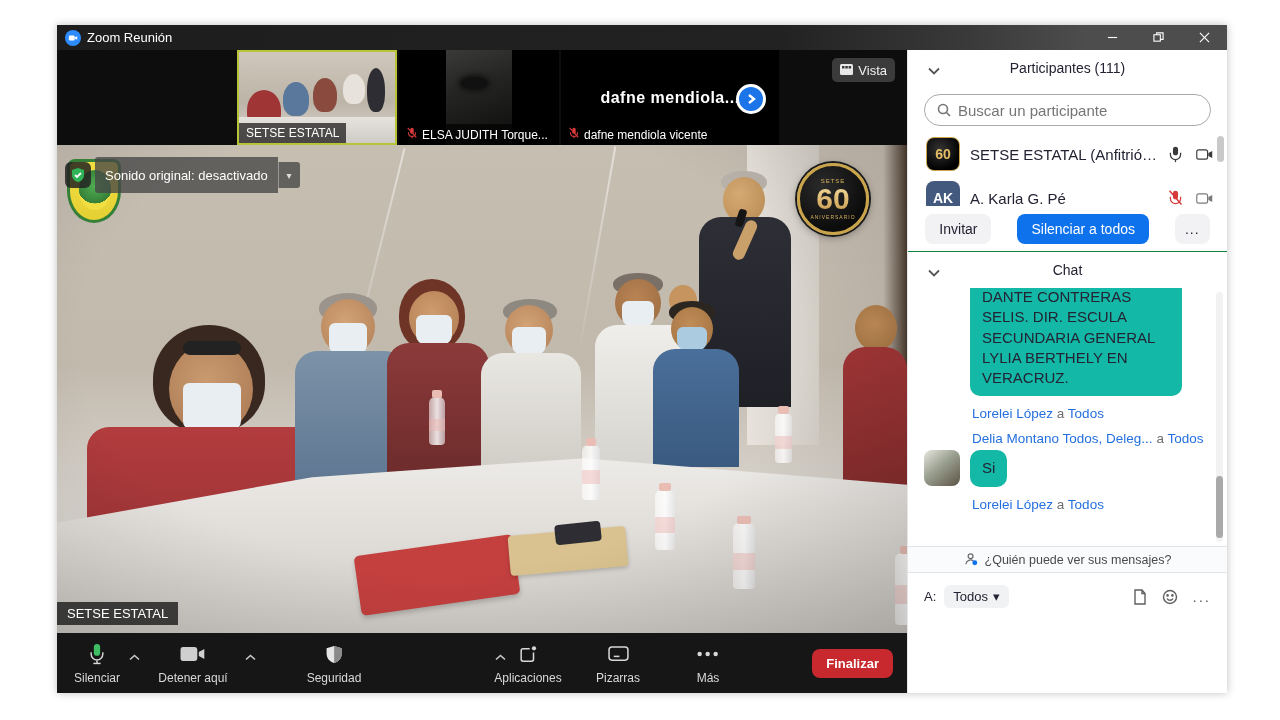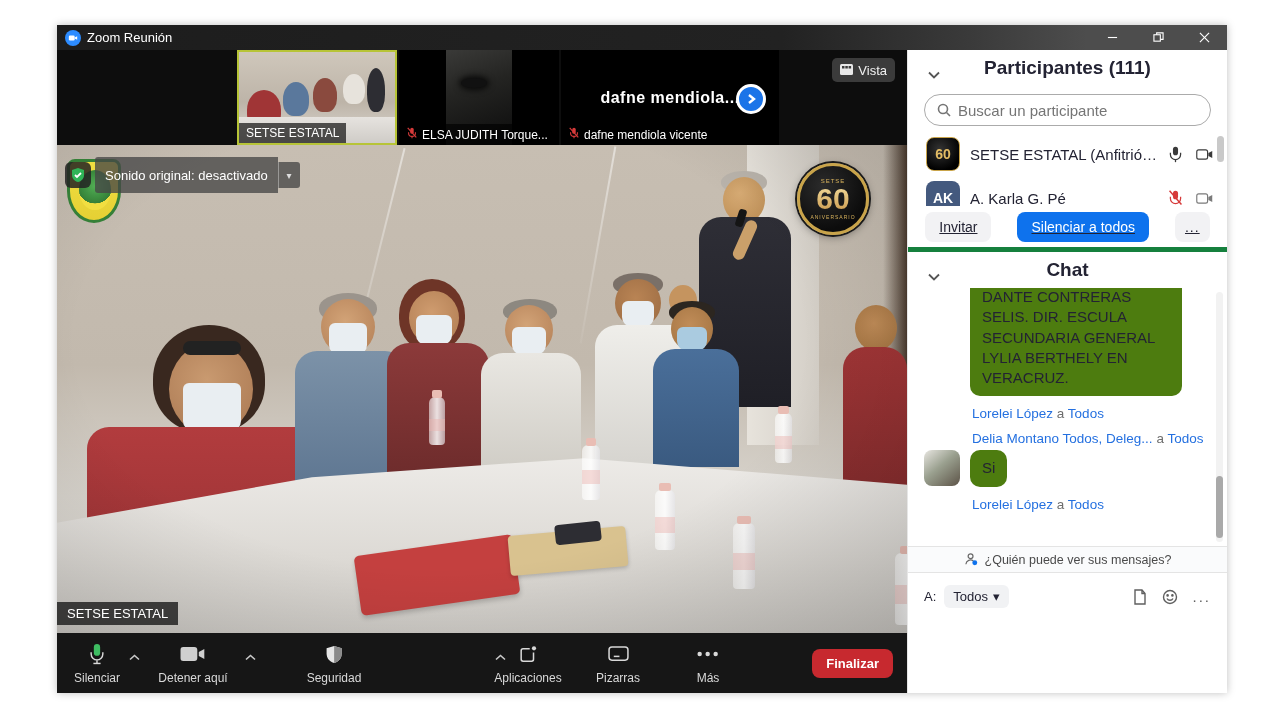--- a/index.html
+++ b/index.html
@@ -91,55 +91,55 @@
   .tb-green { color:#3fb950; }
   .tb-caret { position:absolute; top:14px; color:#bbb; }
   .tb-caret svg { width:11px; height:7px; stroke:#c9c9c9; stroke-width:1.6; fill:none; }
   .end-btn { position:absolute; right:14px; top:16px; background:#c7292f; color:#fff; font-size:13px; font-weight:bold;
     padding:7px 14px; border-radius:8px; border:none; }
   .share-icon { width:26px; height:24px; background:#2dbd5c; border-radius:6px; display:flex; align-items:center; justify-content:center; }
   .share-icon svg { width:12px; height:12px; stroke:#fff; stroke-width:2.4; fill:none; }
 
   
   .panel { position:absolute; right:0; top:25px; width:320px; height:643px; background:#fff; color:#232333; border-left:1px solid #e6e6e6; }
-  .sec-header { position:relative; height:36px; display:flex; align-items:center; justify-content:center; font-weight:bold; font-size:19px; }
+  .sec-header { position:relative; height:36px; display:flex; align-items:center; justify-content:center; font-weight:normal; font-size:14px; }
   .sec-header .chev { position:absolute; left:20px; top:12px; }
   .chev svg { width:12px; height:8px; stroke:#555; stroke-width:1.8; fill:none; }
 
   .search-box { margin:8px 16px 6px; height:32px; border:1px solid #ababab; border-radius:16px; display:flex; align-items:center; padding:0 12px; gap:7px; }
   .search-box svg { width:14px; height:14px; stroke:#757575; stroke-width:1.6; fill:none; flex:none; }
   .search-box input { border:none; outline:none; font-size:15px; color:#1d4ed8; width:100%; font-family:inherit; background:transparent; }
   .search-box input::placeholder { color:#757575; }
 
   .plist { height:74px; overflow:hidden; position:relative; }
   .prow { height:44px; display:flex; align-items:center; padding:0 14px 0 18px; gap:10px; }
   .pavatar { width:34px; height:34px; border-radius:8px; flex:none; display:flex; align-items:center; justify-content:center; font-weight:bold; font-size:14px; }
   .pav-60 { background:radial-gradient(circle at 40% 35%, #333, #000 75%); color:#e3bc64; border:1px solid #c9a44a; }
   .pav-ak { background:#44597e; color:#fff; }
   .pname { font-size:15px; flex:1; white-space:nowrap; overflow:hidden; text-overflow:ellipsis; }
   .picons { display:flex; gap:12px; align-items:center; }
   .picons svg { width:17px; height:17px; }
   .pscroll { position:absolute; right:3px; top:4px; width:7px; height:26px; border-radius:4px; background:#c9c9c9; }
 
-  .pactions { height:46px; display:flex; align-items:center; justify-content:center; gap:26px; border-bottom:5px solid #15803d;text-decoration:underline; }
+  .pactions { height:46px; display:flex; align-items:center; justify-content:center; gap:26px; border-bottom:1px solid #15803d; }
   .btn-flat { background:#f2f2f4; border:none; border-radius:8px; padding:7px 14px; font-size:14px; color:#232333; font-family:inherit; }
   .btn-blue { background:#0e72ed; border:none; border-radius:8px; padding:7px 14px; font-size:14px; color:#fff; font-family:inherit; }
   .btn-more { background:#f2f2f4; border:none; border-radius:8px; padding:7px 10px; font-size:14px; color:#232333; letter-spacing:1px; font-family:inherit; }
 
   .chat-wrap { position:relative; }
   .chat-msgs { height:258px; overflow:hidden; position:relative; padding:0 18px 0 16px; }
   .msg { margin-bottom:10px; }
   .msg-head { font-size:13.5px; margin:2px 0 4px 48px; white-space:nowrap; overflow:hidden; }
   .msg-sender,.msg-to { color:#2470e0; }
   .msg-word { color:#6e6e6e; }
   .msg-row { display:flex; gap:10px; align-items:flex-start; }
   .cavatar { width:36px; height:36px; border-radius:8px; flex:none; }
   .cav-lorelei { background:linear-gradient(140deg,#d9c2b4 0%,#b98a77 45%,#7d5a4e 100%); }
   .cav-delia { background:linear-gradient(140deg,#e8e6e1 0%,#9aa08f 45%,#5c5347 100%); }
-  .bubble { background:#4d7c0f; border-radius:10px; padding:8px 12px; font-size:15px; color:#232333; max-width:212px; line-height:1.35; }
+  .bubble { background:#14b8a6; border-radius:10px; padding:8px 12px; font-size:15px; color:#232333; max-width:212px; line-height:1.35; }
   .m-first .bubble { margin-left:46px; margin-top:-9px; }
   .chat-scrolltrack { position:absolute; right:4px; top:4px; width:7px; height:250px; background:#f2f2f2; border-radius:4px; }
   .chat-scrollthumb { position:absolute; right:4px; bottom:8px; width:7px; height:62px; background:#a9a9a9; border-radius:4px; }
 
   .privacy { height:27px; background:#fafbfc; border-top:1px solid #e4e4e4; border-bottom:1px solid #e4e4e4;
     display:flex; align-items:center; justify-content:center; gap:6px; font-size:12.5px; color:#4a4a4a; }
   .privacy svg { width:15px; height:15px; }
 
   .compose-top { display:flex; align-items:center; padding:12px 16px 0; gap:8px; font-size:13px; }
   .to-pill { background:#f1f2f4; border:none; border-radius:6px; padding:4px 9px; font-size:13px; color:#232333; display:flex; gap:5px; align-items:center; font-family:inherit; }

